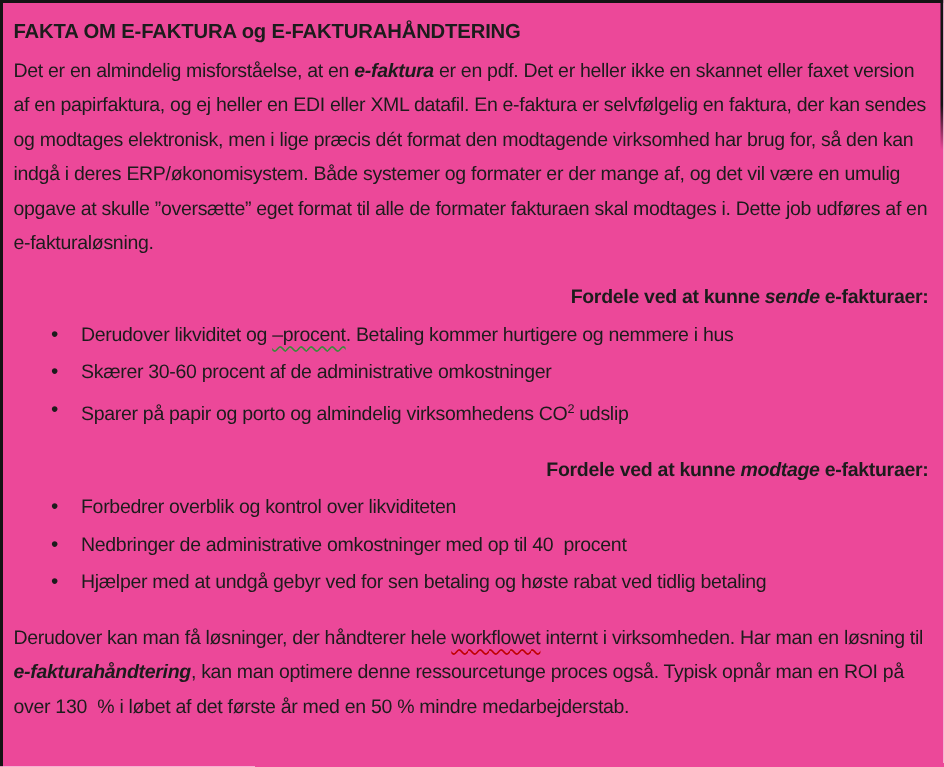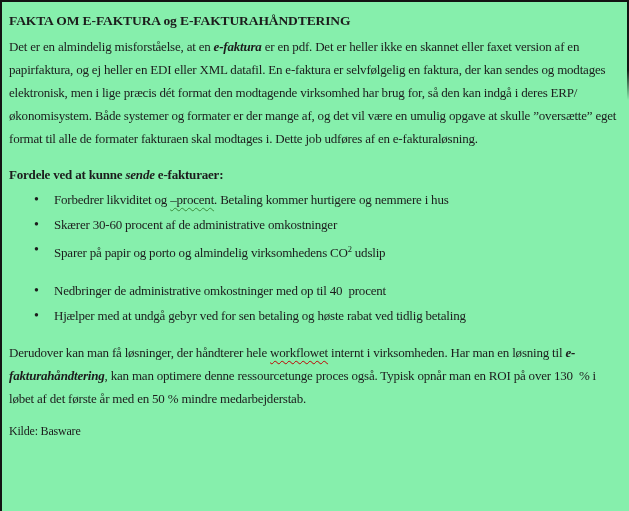--- a/index.html
+++ b/index.html
@@ -1,24 +1,24 @@
 <!DOCTYPE html>
 <html><head>
 <meta charset="utf-8">
 <style>
   html, body { margin: 0; padding: 0; background: #ffffff; }
   .doc {
     position: relative;
     width: 629px;
     height: 511px;
-    background: #86efac;
+    background: #ec4899;
     overflow: hidden;
     box-sizing: border-box;
     padding: 12px 10px 0 9px;
-    font-family: Liberation Serif, serif;
+    font-family: Liberation Sans, sans-serif;
     font-size: 13px;
     letter-spacing: -0.2px;
     color: #1c1c1c;
   }
   .border-top   { position:absolute; top:0; left:0; width:100%; height:2px; background:#131313; }
   .border-left  { position:absolute; top:0; left:0; width:2px; height:100%; background:#131313; }
   .border-right { position:absolute; top:0; right:0; width:2px; height:100px;
                   background:linear-gradient(#131313 70%, rgba(19,19,19,0)); }
   h1 {
     font-size: 13.5px;
@@ -31,20 +31,21 @@
     margin: 0 0 13px 0;
     line-height: 23px;
     white-space: pre-wrap;
   }
   h2.sub {
     font-size: 13px;
     line-height: 18px;
     margin: 16px 0 3px 0;
     font-weight: bold;
     white-space: pre-wrap;
+    text-align: right;
   }
   ul.bullets {
     list-style: none;
     margin: 0 0 13px 0;
     padding: 0 0 0 25px;
     line-height: 25px;
   }
   ul.bullets li {
     position: relative;
     padding-left: 20px;
@@ -87,26 +88,27 @@
   <div class="border-top"></div>
   <div class="border-left"></div>
   <div class="border-right"></div>
 
   <h1>FAKTA OM E-FAKTURA og E-FAKTURAHÅNDTERING</h1>
 
   <p class="body-par"><span>Det er en almindelig misforståelse, at en </span><span class="seg-bi">e-faktura</span><span> er en pdf. Det er heller ikke en skannet eller faxet version af en papirfaktura, og ej heller en EDI eller XML datafil. En e-faktura er selvfølgelig en faktura, der kan sendes og modtages elektronisk, men i lige præcis dét format den modtagende virksomhed har brug for, så den kan indgå i deres ERP/økonomisystem. Både systemer og formater er der mange af, og det vil være en umulig opgave at skulle ”oversætte” eget format til alle de formater fakturaen skal modtages i. Dette job udføres af en e-fakturaløsning.</span></p>
 
   <h2 class="sub"><span class="seg-b">Fordele ved at kunne </span><span class="seg-bi">sende</span><span class="seg-b"> e-fakturaer:</span></h2>
   <ul class="bullets">
-      <li><span>Forbedrer likviditet og </span><span class="seg-wg">–procent</span><span>. Betaling kommer hurtigere og nemmere i hus</span></li>
+      <li><span>Derudover likviditet og </span><span class="seg-wg">–procent</span><span>. Betaling kommer hurtigere og nemmere i hus</span></li>
       <li><span>Skærer 30-60 procent af de administrative omkostninger</span></li>
       <li><span>Sparer på papir og porto og almindelig virksomhedens CO</span><span class="seg-sup">2</span><span> udslip</span></li>
     </ul>
 
+  <h2 class="sub"><span class="seg-b">Fordele ved at kunne </span><span class="seg-bi">modtage</span><span class="seg-b"> e-fakturaer:</span></h2>
   <ul class="bullets">
+      <li><span>Forbedrer overblik og kontrol over likviditeten</span></li>
       <li><span>Nedbringer de administrative omkostninger med op til 40  procent</span></li>
       <li><span>Hjælper med at undgå gebyr ved for sen betaling og høste rabat ved tidlig betaling</span></li>
     </ul>
 
   <p class="body-par"><span>Derudover kan man få løsninger, der håndterer hele </span><span class="seg-wr">workflowet</span><span> internt i virksomheden. Har man en løsning til </span><span class="seg-bi">e-fakturahåndtering</span><span>, kan man optimere denne ressourcetunge proces også. Typisk opnår man en ROI på over 130  % i løbet af det første år med en 50 % mindre medarbejderstab.</span></p>
 
-  <p class="source">Kilde: Basware</p>
 </div>
 
 </body></html>

